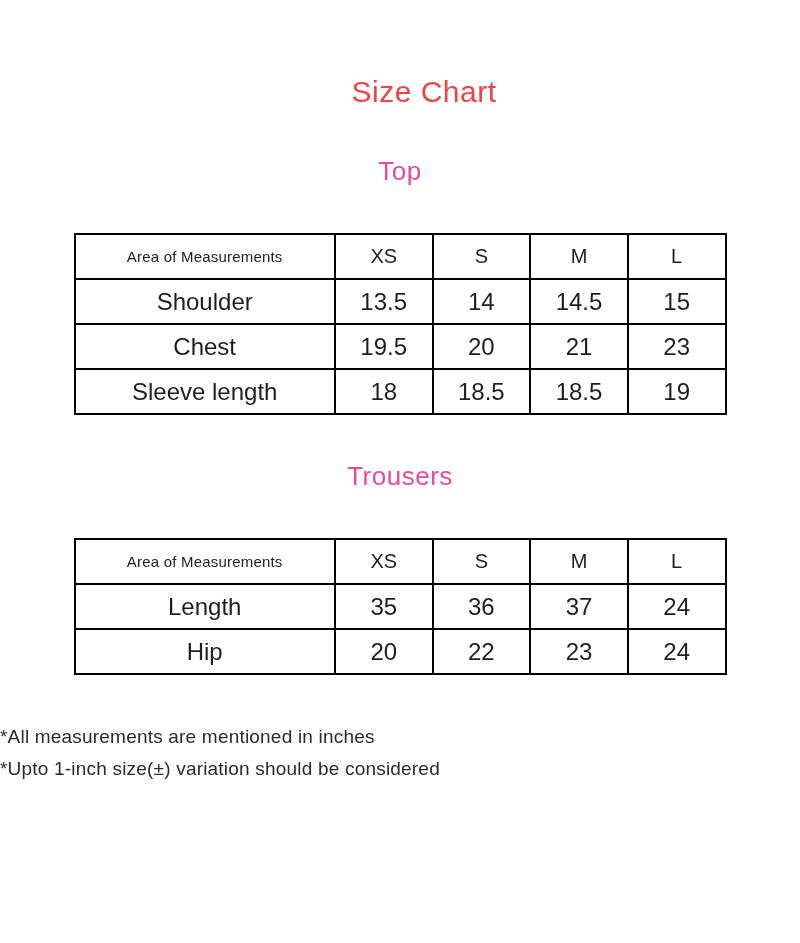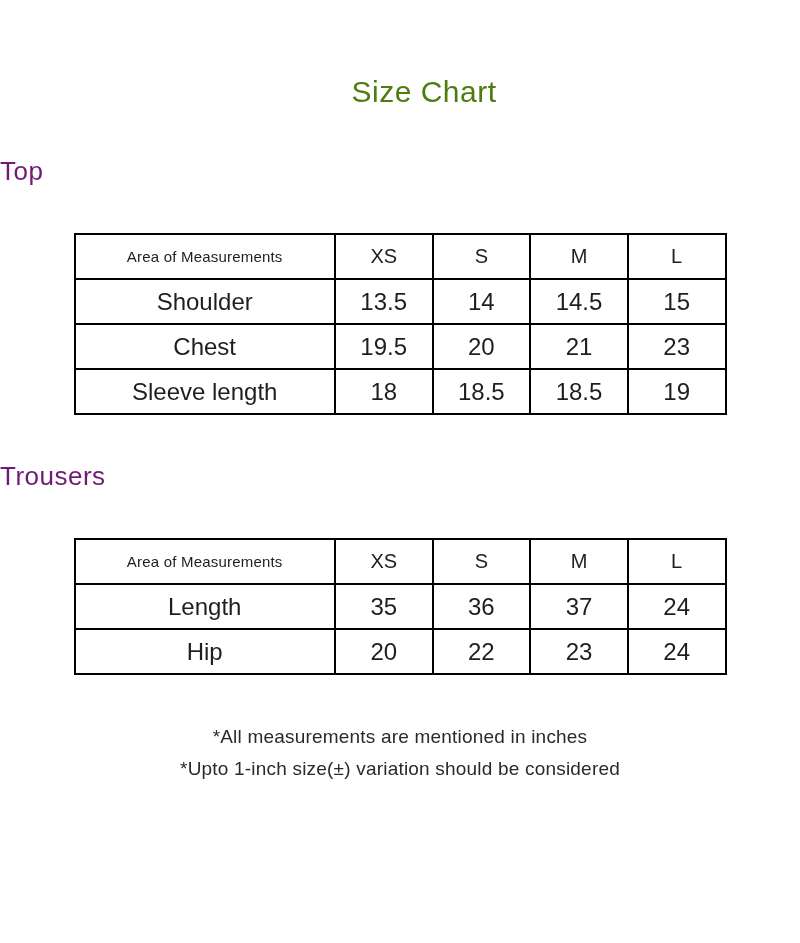--- a/index.html
+++ b/index.html
@@ -18,31 +18,31 @@
     color: #1e1e1e;
     overflow: hidden;
   }
   .page-title {
     margin: 0;
     text-align: center;
     font-size: 30px;
     font-weight: 500;
     letter-spacing: 0.5px;
     line-height: 1.2;
-    color: #4d7c0f;
+    color: #ef4444;
     padding-left: 48px;
   }
   .section-title {
     margin: 46px 0 0 0;
-    text-align: left;
+    text-align: center;
     font-size: 26px;
     font-weight: 400;
     letter-spacing: 0.5px;
     line-height: 1.2;
-    color: #701a75;
+    color: #ec4899;
   }
   table.size-table {
     width: 653px;
     margin: 46px auto 0 auto;
     border-collapse: collapse;
     table-layout: fixed;
   }
   table.size-table th,
   table.size-table td {
     border: 2px solid #000000;
@@ -60,21 +60,21 @@
   table.size-table th {
     font-size: 20px;
   }
   table.size-table td {
     font-size: 24px;
   }
   col.c-area { width: 40%; }
   col.c-size { width: 15%; }
   .footnotes {
     margin-top: 46px;
-    text-align: center;
+    text-align: left;
     font-size: 19px;
     line-height: 1.65;
     letter-spacing: 0.2px;
     color: #2a2a2a;
   }
   .footnotes p {
     margin: 0;
   }
 </style>
 </head>

